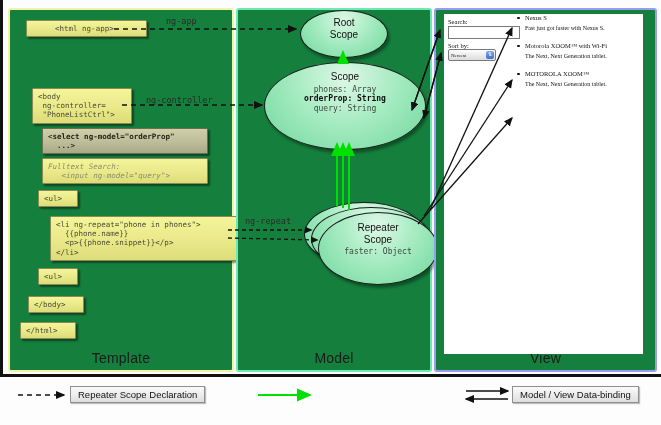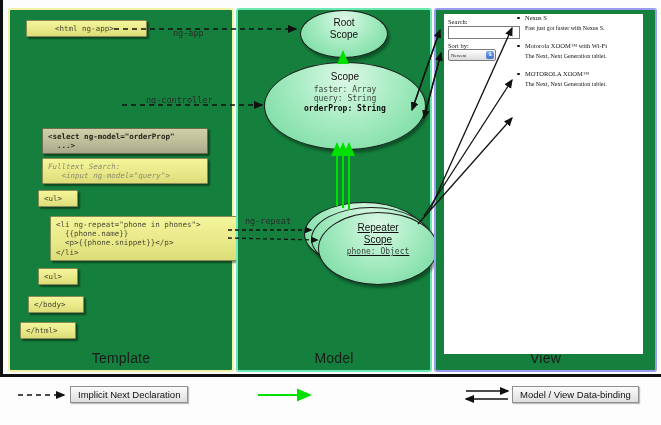--- a/index.html
+++ b/index.html
@@ -117,20 +117,23 @@
 
   <div class="frame-edge"></div>
   <div class="frame-bottom"></div>
 
   <div class="panel" id="panel-template">
     <div class="panel-label">Template</div>
   </div>
 
   <div class="codebox" style="left:26px;top:20px;width:86px;padding-left:28px;">&lt;html ng-app&gt;</div>
 
+  <div class="codebox" style="left:32px;top:88px;width:88px;">&lt;body
+ ng-controller=
+ "PhoneListCtrl"&gt;</div>
 
   <div class="codebox grey" style="left:42px;top:128px;width:154px;">&lt;select ng-model="orderProp"
   ...&gt;</div>
 
   <div class="codebox fade" style="left:42px;top:158px;width:154px;">Fulltext Search:
    &lt;input ng-model="query"&gt;</div>
 
   <div class="codebox" style="left:38px;top:190px;width:28px;">&lt;ul&gt;</div>
 
   <div class="codebox" style="left:50px;top:216px;width:176px;">&lt;li ng-repeat="phone in phones"&gt;
@@ -149,33 +152,33 @@
   </div>
 
   <div class="scope" style="left:300px;top:10px;width:86px;height:40px;padding-top:6px;">
     <div class="ttl">Root</div>
     <div class="ttl">Scope</div>
   </div>
 
   <div class="scope" style="left:264px;top:62px;width:160px;height:78px;padding-top:8px;">
     <div class="ttl">Scope</div>
     <div class="props">
-      <div>faster: Array</div>
+      <div>phones: Array</div>
+      <div><b>orderProp: String</b></div>
       <div>query: String</div>
-      <div><b>orderProp: String</b></div>
     </div>
   </div>
 
   <div class="scope" style="left:304px;top:202px;width:118px;height:62px;"></div>
   <div class="scope" style="left:311px;top:207px;width:118px;height:62px;"></div>
-  <div class="scope" style="left:318px;top:212px;width:118px;height:62px;padding-top:9px;text-decoration:underline;">
+  <div class="scope" style="left:318px;top:212px;width:118px;height:62px;padding-top:9px;">
     <div class="ttl">Repeater</div>
     <div class="ttl">Scope</div>
     <div class="props">
-      <div>phone: Object</div>
+      <div>faster: Object</div>
     </div>
   </div>
 
   <div class="panel" id="panel-view">
     <div class="panel-label">View</div>
   </div>
 
   <div class="viewport">
     <div style="position:absolute;left:4px;top:4px;width:64px;">
       <div class="vp-label">Search:</div>
@@ -196,21 +199,21 @@
         <div class="phone-name">Motorola XOOM™ with Wi-Fi</div>
         <div class="phone-snip">The Next, Next Generation tablet.</div>
       </div>
       <div class="phone-item">
         <div class="phone-name">MOTOROLA XOOM™</div>
         <div class="phone-snip">The Next, Next Generation tablet.</div>
       </div>
     </div>
   </div>
 
-  <div class="conn-label" style="left:166px;top:28px;margin-left:7px;">ng-app</div>
+  <div class="conn-label" style="left:166px;top:16px;">ng-app</div>
   <div class="conn-label" style="left:146px;top:95px;">ng-controller</div>
   <div class="conn-label" style="left:245px;top:216px;">ng-repeat</div>
 
   <svg class="overlay">
     <defs>
       <marker id="ahBlack" markerWidth="7" markerHeight="7" refX="6" refY="3" orient="auto">
         <path d="M0,0 L7,3 L0,6 z" fill="#111"></path>
       </marker>
       <marker id="ahBlackSm" markerWidth="6" markerHeight="6" refX="5.5" refY="2.6" orient="auto">
         <path d="M0,0 L6,2.6 L0,5.2 z" fill="#111"></path>
@@ -272,17 +275,17 @@
       </g>
       <g stroke="#00e000" stroke-width="2.2" fill="none" marker-end="url(#lgGreen)">
         <line x1="258" y1="15" x2="310" y2="15"></line>
       </g>
       <g stroke="#111" stroke-width="1.4" fill="none">
         <line x1="466" y1="11" x2="508" y2="11" marker-end="url(#lgBlack)"></line>
         <line x1="466" y1="19" x2="508" y2="19" marker-start="url(#lgBlackL)"></line>
       </g>
     </svg>
 
-    <div class="legend-box" style="left:70px;top:6px;">Implicit Next Declaration</div>
+    <div class="legend-box" style="left:70px;top:6px;">Repeater Scope Declaration</div>
     <div class="legend-box" style="left:512px;top:6px;">Model / View Data-binding</div>
   </div>
 
 </div>
 
 </body></html>

